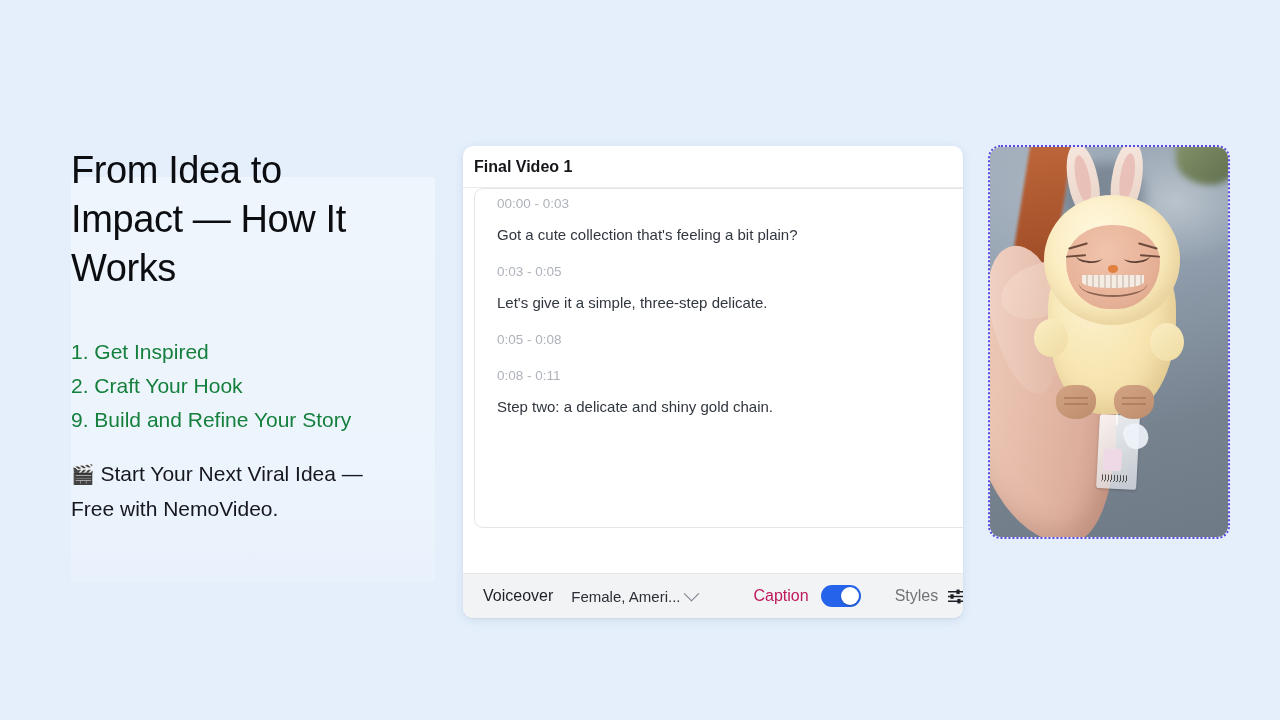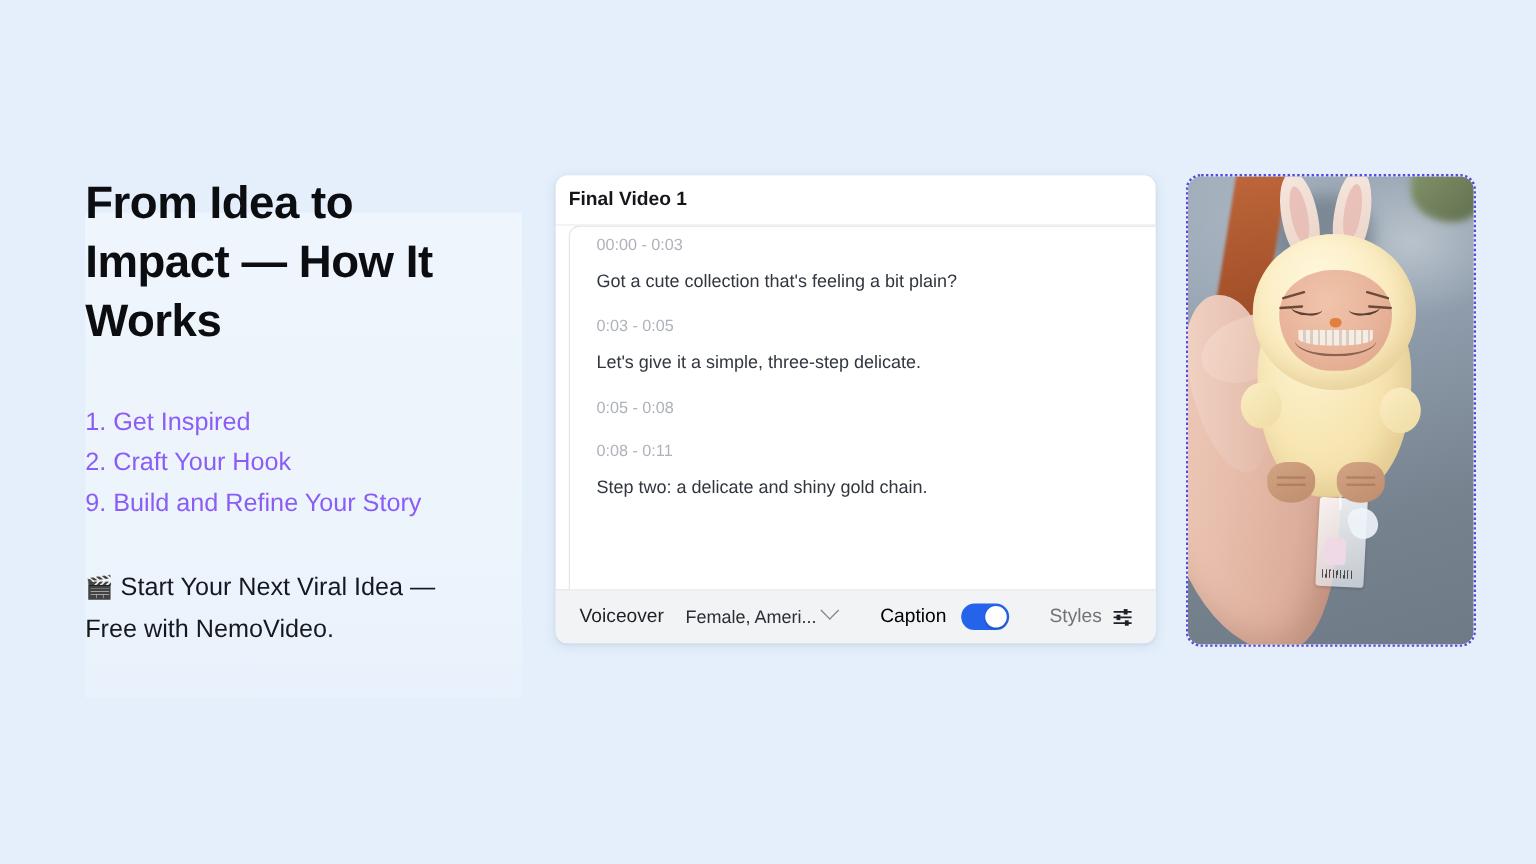--- a/index.html
+++ b/index.html
@@ -24,48 +24,48 @@
     border-radius: 2px;
   }
   #left-col {
     position: absolute;
     left: 71px; top: 146px;
     width: 400px;
   }
   #headline {
     font-size: 38px;
     line-height: 49px;
-    font-weight: bold;
+    font-weight: normal;
     color: #0b0d11;
     letter-spacing: -0.4px;
     width: 330px;
   }
   #steps {
     margin-top: 42px;
     list-style: none;
   }
   #steps li {
     font-size: 21px;
     line-height: 34px;
-    color: #8b5cf6;
+    color: #15803d;
   }
   #cta {
-    margin-top: 36px;
+    margin-top: 20px;
     font-size: 21px;
     line-height: 34px;
     color: #16181d;
     width: 340px;
   }
   #cta .emoji { font-size: 19px; }
 
   
   #video-card {
     position: absolute;
     left: 463px; top: 146px;
-    width: 500px; height: 390px;
+    width: 500px; height: 472px;
     background: #ffffff;
     border-radius: 10px;
     box-shadow: 0 2px 10px rgba(30,60,110,0.10), 0 1px 2px rgba(30,60,110,0.06);
     overflow: hidden;
     display: flex;
     flex-direction: column;
   }
   #card-header {
     height: 42px;
     flex: 0 0 42px;
@@ -120,42 +120,42 @@
     padding: 0 14px 0 20px;
     gap: 0;
   }
   #tb-voiceover-label {
     font-size: 16px;
     color: #1d2026;
     margin-right: 18px;
   }
   #voice-select {
     display: flex;
-    align-items: flex-start;
+    align-items: center;
     gap: 6px;
     cursor: pointer;
   }
   #voice-value {
     font-size: 15px;
     color: #2a2e36;
     max-width: 112px;
     white-space: nowrap;
     overflow: hidden;
     text-overflow: ellipsis;
   }
   .chev {
     width: 11px; height: 11px;
     border-right: 1.7px solid #7a7f89;
     border-bottom: 1.7px solid #7a7f89;
     transform: rotate(45deg) translate(-2px,-2px);
   }
   #tb-caption-label {
     font-size: 16px;
-    color: #000000;
-    margin-left: 36px;
+    color: #be185d;
+    margin-left: 56px;
     margin-right: 12px;
   }
   #caption-toggle {
     width: 40px; height: 22px;
     border-radius: 11px;
     background: #2563eb;
     position: relative;
     cursor: pointer;
     flex: 0 0 auto;
   }

